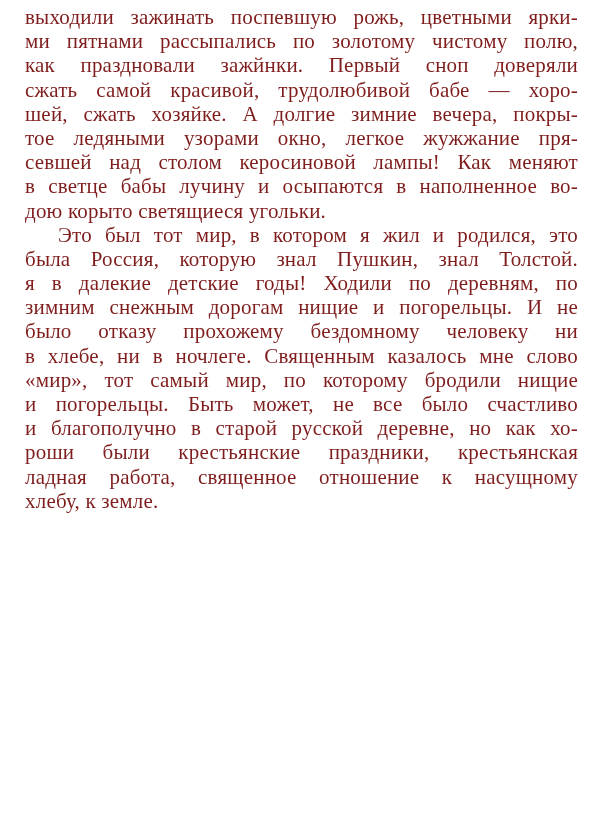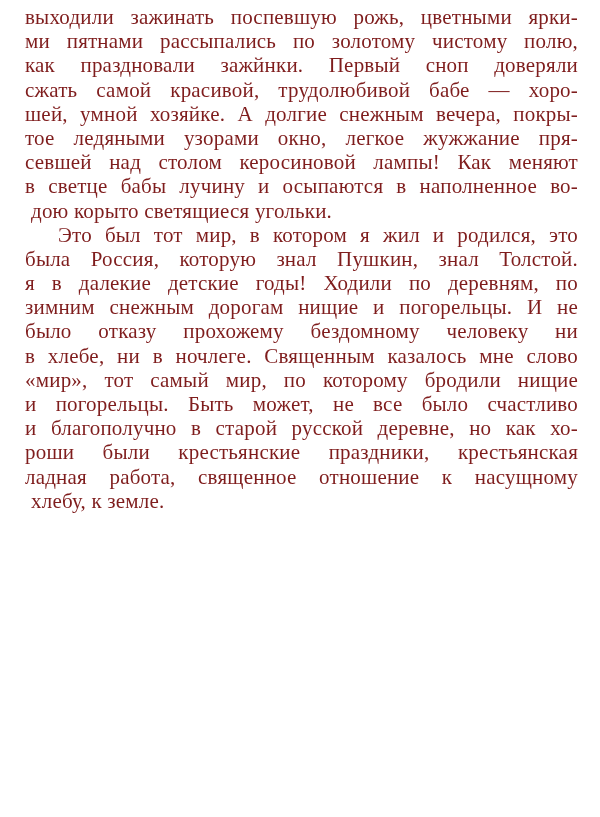--- a/index.html
+++ b/index.html
@@ -27,36 +27,35 @@
       display: block;
       height: 24.2px;
       line-height: 24.2px;
       white-space: nowrap;
       text-align: justify;
       text-align-last: justify;
       overflow: visible;
     }
     .line.last {
       text-align-last: left;
-      margin-left: 6px;
     }
     .line.indent {
       padding-left: 33px;
     }
   </style>
 </head>
 <body>
 
 <div class="page">
   <div class="paragraph">
     <span class="line">выходили зажинать поспевшую рожь, цветными ярки-</span>
     <span class="line">ми пятнами рассыпались по золотому чистому полю,</span>
     <span class="line">как праздновали зажйнки. Первый сноп доверяли</span>
     <span class="line">сжать самой красивой, трудолюбивой бабе — хоро-</span>
-    <span class="line">шей, умной хозяйке. А долгие снежным вечера, покры-</span>
+    <span class="line">шей, сжать хозяйке. А долгие зимние вечера, покры-</span>
     <span class="line">тое ледяными узорами окно, легкое жужжание пря-</span>
     <span class="line">севшей над столом керосиновой лампы! Как меняют</span>
     <span class="line">в светце бабы лучину и осыпаются в наполненное во-</span>
     <span class="line last">дою корыто светящиеся угольки.</span>
   </div>
   <div class="paragraph">
     <span class="line indent">Это был тот мир, в котором я жил и родился, это</span>
     <span class="line">была Россия, которую знал Пушкин, знал Толстой.</span>
     <span class="line">я в далекие детские годы! Ходили по деревням, по</span>
     <span class="line">зимним снежным дорогам нищие и погорельцы. И не</span>

